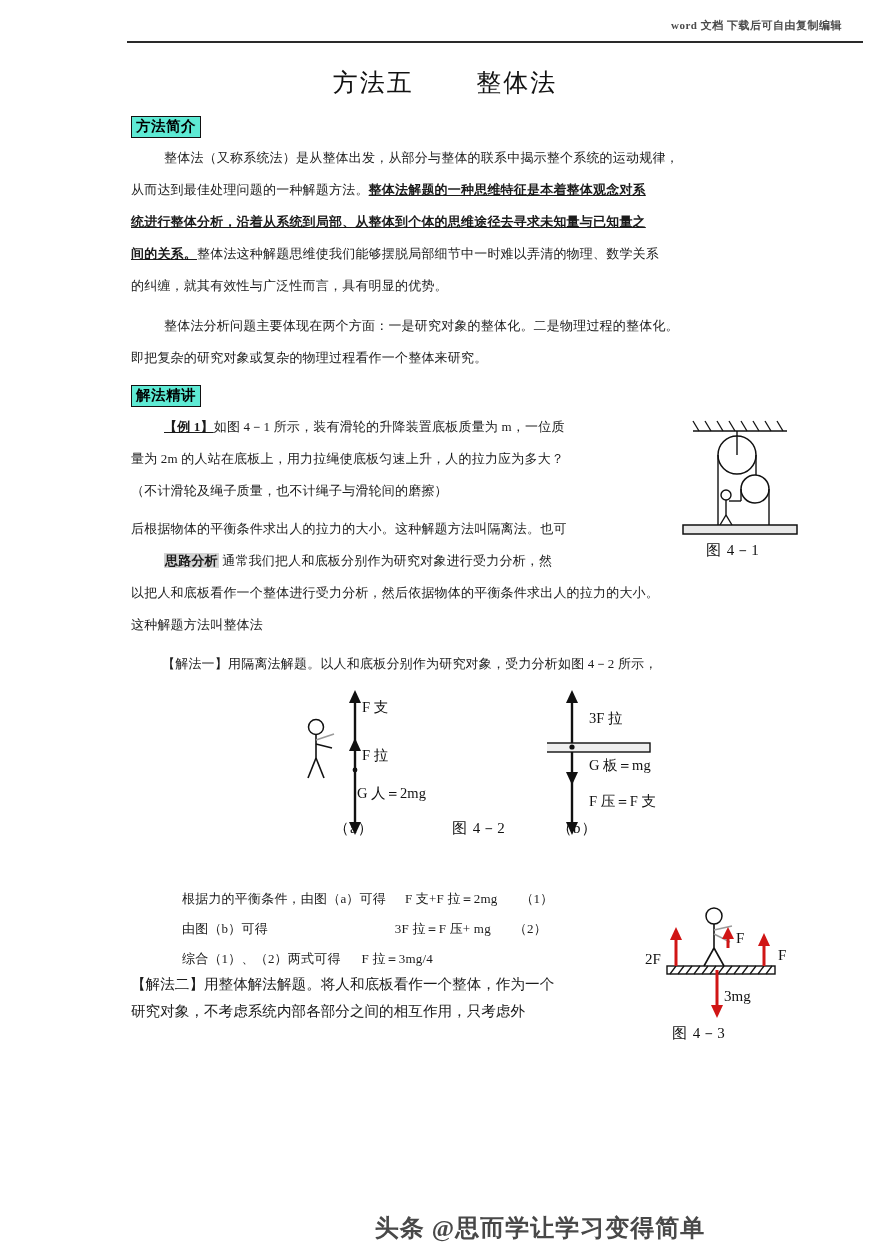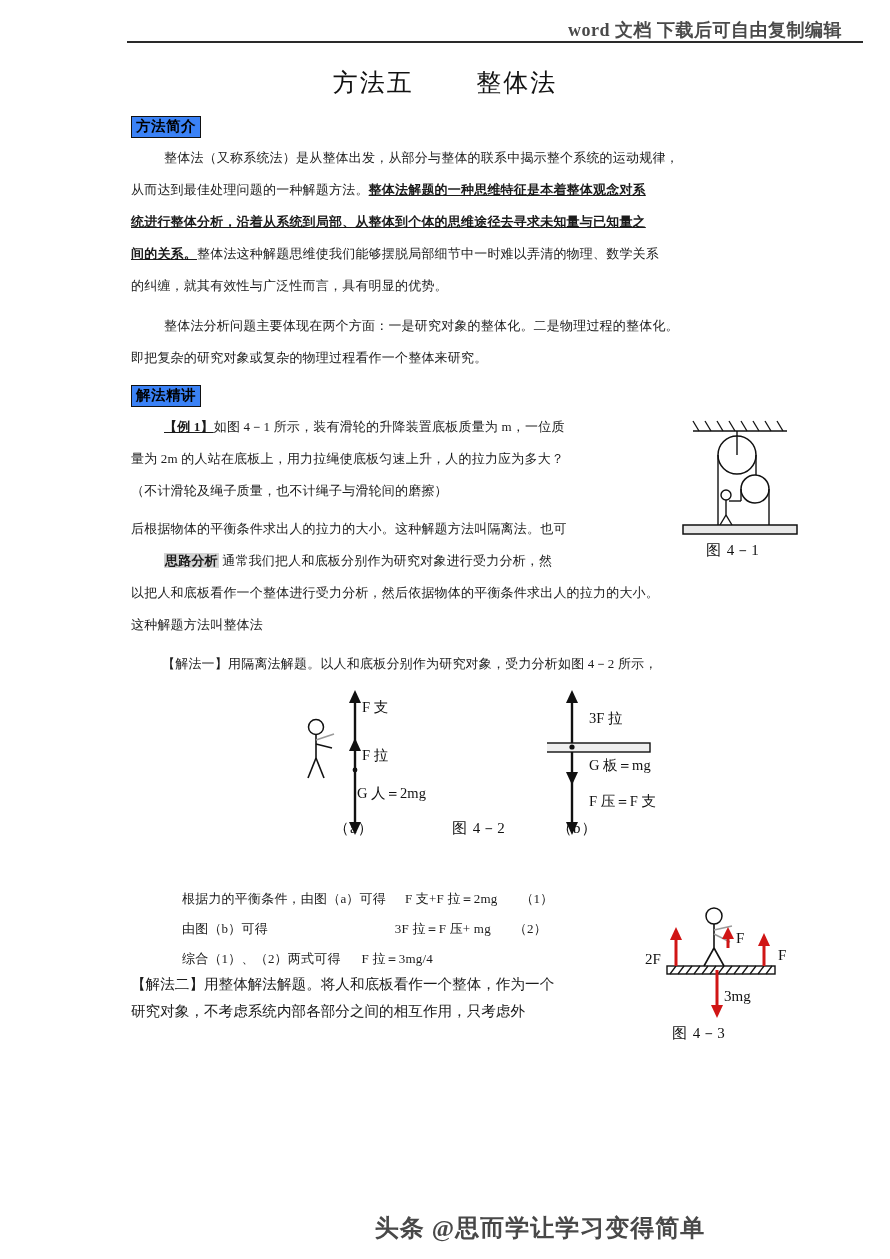--- a/index.html
+++ b/index.html
@@ -23,21 +23,21 @@
   }
 
   
   .header-watermark {
     position: absolute;
     left: 0; top: 18px;
     width: 890px;
     text-align: right;
     padding-right: 48px;
     box-sizing: border-box;
-    font-size: 18px;
+    font-size: 11px;
     font-weight: bold;
     color: #4a4a4a;
     letter-spacing: .5px;
     font-family: "Liberation Serif", serif;
   }
   .header-rule {
     position: absolute;
     left: 127px; top: 41px;
     width: 736px;
     height: 2px;
@@ -54,21 +54,21 @@
     font-weight: normal;
     letter-spacing: 2px;
     color: #111;
   }
   .doc-title .gap { display: inline-block; width: 46px; }
 
   
   .section-box {
     position: absolute;
     border: 1.6px solid #111;
-    background: #3b82f6;
+    background: #5eead4;
     padding: 1px 4px 2px 4px;
     font-size: 14.5px;
     font-weight: bold;
     letter-spacing: .5px;
     color: #000;
     line-height: 1.15;
   }
 
   
   .para {

